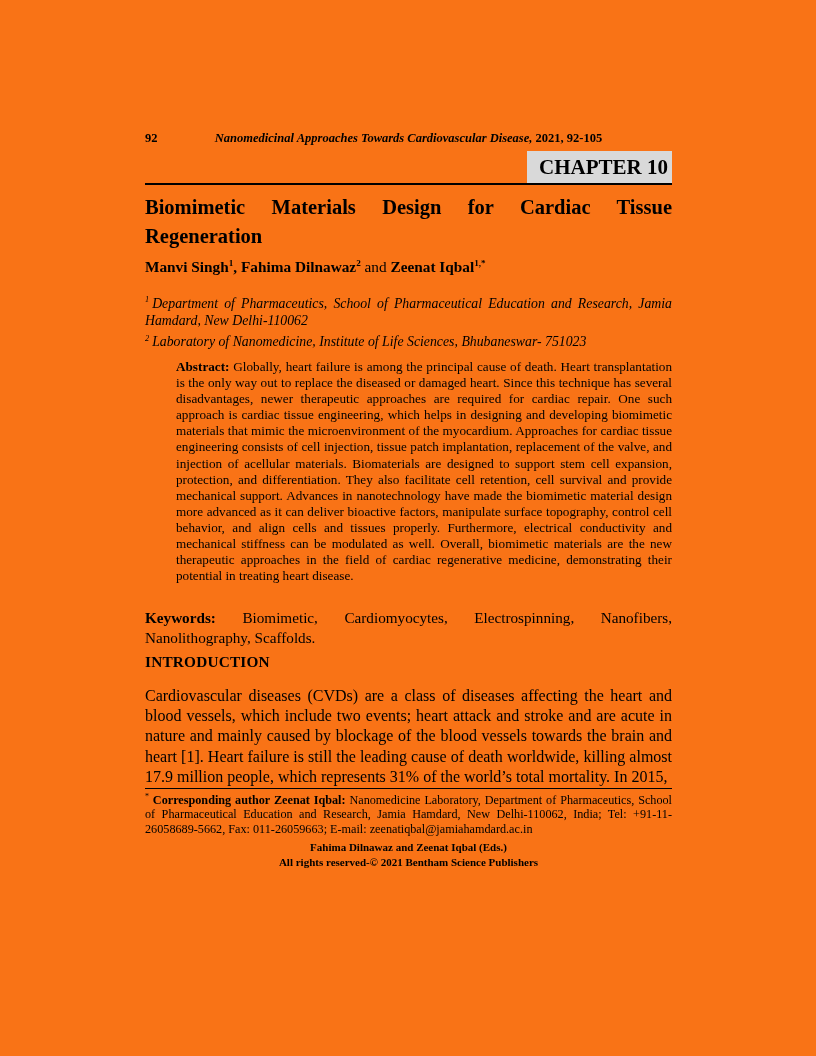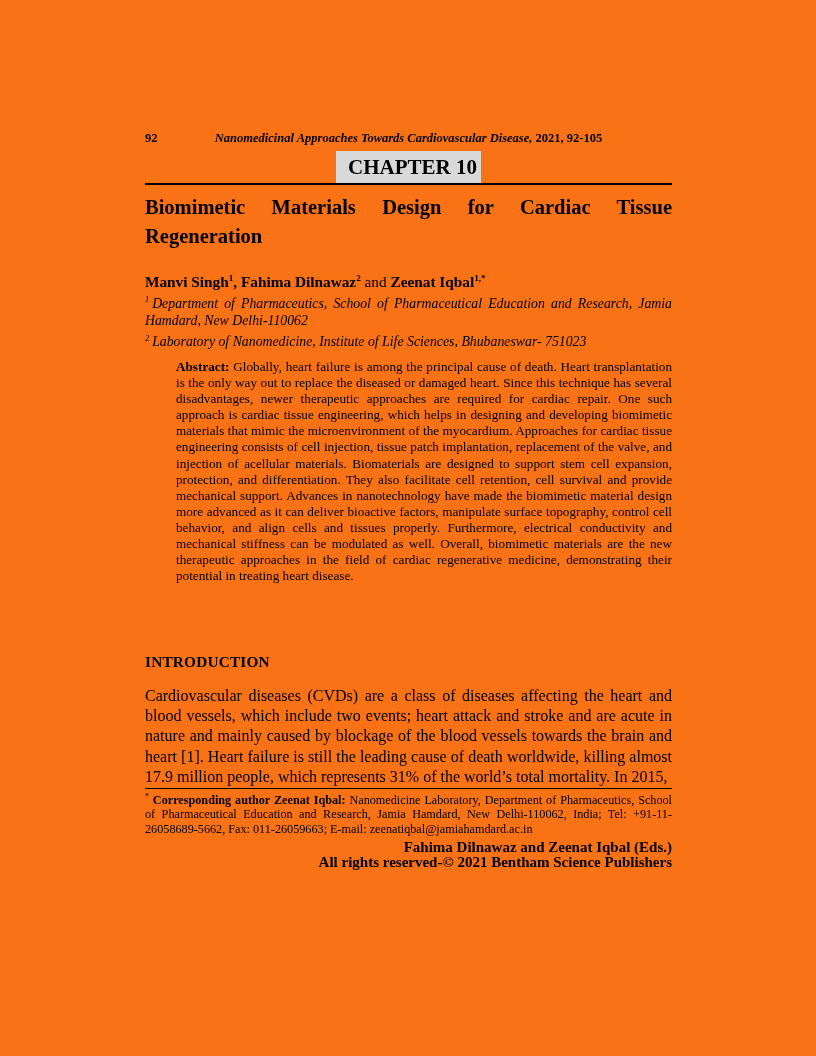--- a/index.html
+++ b/index.html
@@ -24,21 +24,21 @@
 
   
   .header { top: 131px; font-size: 12.5px; font-weight: bold; }
   .page-number { position: absolute; left: 0; top: 0; }
   .running-head { text-align: center; }
   .running-head .rh-italic { font-style: italic; text-align: center; }
 
   
   .chapter-row {
     top: 151px;
-    text-align: center;
+    text-align: right;
     border-bottom: 2.5px solid #000000;
     line-height: 0;
   }
   .chapter-badge {
     display: inline-block;
     background: #d9d9d9;
     font-size: 21px;
     font-weight: bold;
     line-height: 30px;
     padding: 1px 4px 1px 12px;
@@ -48,21 +48,21 @@
   
   .chapter-title {
     top: 193px;
     font-size: 20.5px;
     font-weight: bold;
     line-height: 29px;
     text-align: justify;
   }
 
   
-  .authors-line { top: 258px; font-size: 15.3px; margin-top: 15px; }
+  .authors-line { top: 258px; font-size: 15.3px; }
   .authors-line b { font-weight: bold; }
   sup.s { font-size: 0.6em; line-height: 0; vertical-align: super; }
 
   
   .affiliations { top: 284px; font-style: italic; font-size: 13.8px; line-height: 16.6px; margin-top: 12px; }
   .affiliation { text-align: justify; margin-bottom: 5px; }
   .affiliation sup.s { margin-right: 3px; }
 
   
   .abstract {
@@ -89,21 +89,21 @@
     border-top: 1.5px solid #000000;
     padding-top: 4px;
     font-size: 12.2px;
     line-height: 14.4px;
     text-align: justify;
   }
   .footnote .lbl { font-weight: bold; }
   .footnote sup.s { font-size: 0.65em; }
 
   
-  .footer { top: 840px; text-align: right; font-size: 15px; font-weight: bold; line-height: 14.6px; }
+  .footer { top: 840px; text-align: center; font-size: 11px; font-weight: bold; line-height: 14.6px; }
 </style>
 </head>
 <body>
 
 <div class="page">
   <div class="column">
 
     <div class="block header">
       <span class="page-number">92</span>
       <div class="running-head">
@@ -119,20 +119,21 @@
 
     <p class="block authors-line"><b><span>Manvi Singh</span><sup class="s">1</sup><span>, </span></b><b><span>Fahima Dilnawaz</span><sup class="s">2</sup></b><span> and </span><b><span>Zeenat Iqbal</span><sup class="s">1,*</sup></b></p>
 
     <div class="block affiliations">
       <p class="affiliation"><sup class="s">1</sup><span>Department of Pharmaceutics, School of Pharmaceutical Education and Research, Jamia Hamdard, New Delhi-110062</span></p>
       <p class="affiliation"><sup class="s">2</sup><span>Laboratory of Nanomedicine, Institute of Life Sciences, Bhubaneswar- 751023</span></p>
     </div>
 
     <p class="block abstract"><span class="lbl">Abstract:</span><span> Globally, heart failure is among the principal cause of death. Heart transplantation is the only way out to replace the diseased or damaged heart. Since this technique has several disadvantages, newer therapeutic approaches are required for cardiac repair. One such approach is cardiac tissue engineering, which helps in designing and developing biomimetic materials that mimic the microenvironment of the myocardium. Approaches for cardiac tissue engineering consists of cell injection, tissue patch implantation, replacement of the valve, and injection of acellular materials. Biomaterials are designed to support stem cell expansion, protection, and differentiation. They also facilitate cell retention, cell survival and provide mechanical support. Advances in nanotechnology have made the biomimetic material design more advanced as it can deliver bioactive factors, manipulate surface topography, control cell behavior, and align cells and tissues properly. Furthermore, electrical conductivity and mechanical stiffness can be modulated as well. Overall, biomimetic materials are the new therapeutic approaches in the field of cardiac regenerative medicine, demonstrating their potential in treating heart disease.</span></p>
 
+    <p class="block keywords"><span class="lbl">Keywords:</span><span> Biomimetic, Cardiomyocytes, Electrospinning, Nanofibers, Nanolithography, Scaffolds.</span></p>
 
     <h2 class="block section-heading">INTRODUCTION</h2>
 
     <p class="block intro-paragraph">Cardiovascular diseases (CVDs) are a class of diseases affecting the heart and blood vessels, which include two events; heart attack and stroke and are acute in nature and mainly caused by blockage of the blood vessels towards the brain and heart [1]. Heart failure is still the leading cause of death worldwide, killing almost 17.9  million people, which represents 31% of the world’s total mortality. In 2015,</p>
 
     <div class="block footnote"><sup class="s">*</sup><span class="lbl"> Corresponding author Zeenat Iqbal:</span><span> Nanomedicine Laboratory, Department of Pharmaceutics, School of Pharmaceutical Education and Research, Jamia Hamdard, New Delhi-110062, India; Tel: +91-11-26058689-5662, Fax: 011-26059663; E-mail: zeenatiqbal@jamiahamdard.ac.in</span></div>
 
     <div class="block footer">
       <div>Fahima Dilnawaz and Zeenat Iqbal (Eds.)</div>
       <div>All rights reserved-© 2021 Bentham Science Publishers</div>

